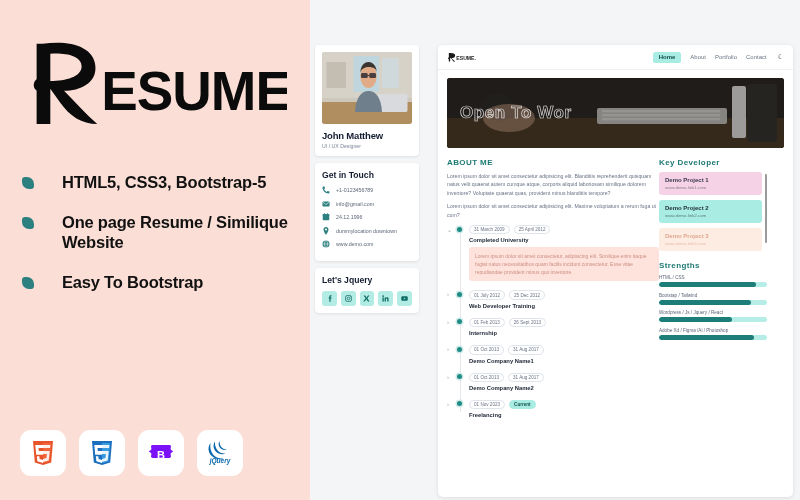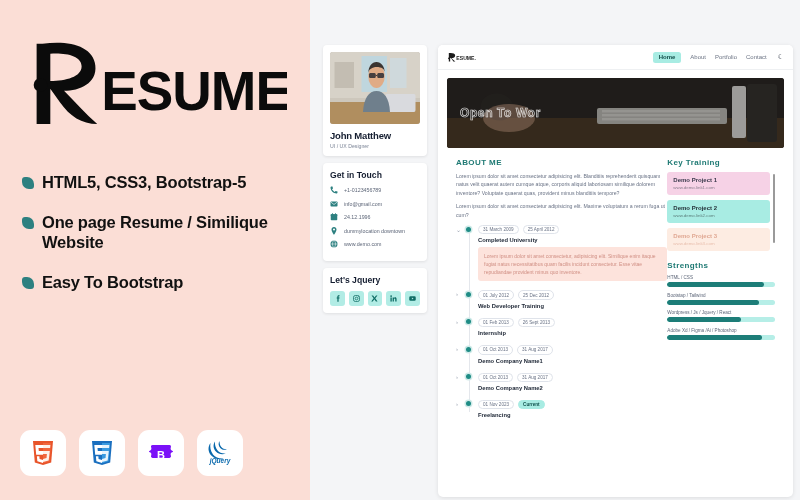--- a/index.html
+++ b/index.html
@@ -18,21 +18,21 @@
   #brand-logo {
     position: absolute; left: 22px; top: 38px;
     width: 265px; height: 90px;
   }
   #brand-logo svg { width: 100%; height: 100%; display: block; }
 
   #feature-list {
     position: absolute; left: 22px; top: 172px; width: 280px;
   }
   .feature-row {
-    display: flex; align-items: flex-start; gap: 8px;
+    display: flex; align-items: flex-start; gap: 28px;
     margin-bottom: 20px;
   }
   .feature-bullet {
     width: 12px; height: 12px; background: #2d8080;
     border-radius: 3px 7px 3px 7px; flex: 0 0 auto; margin-top: 5px;
   }
   .feature-text {
     font-size: 16.5px; font-weight: bold; color: #111; line-height: 1.22;
     letter-spacing: -0.2px;
   }
@@ -48,21 +48,21 @@
   .tech-badge svg { display: block; }
 
   
   #preview {
     position: absolute; left: 310px; top: 0; width: 490px; height: 500px;
     background: #f4f5f7;
   }
 
   
   #resume-col {
-    position: absolute; left: 13px; top: 45px; width: 104px;
+    position: absolute; left: 5px; top: 45px; width: 104px;
   }
   .card {
     background: #fff; border-radius: 4px; padding: 7px;
     box-shadow: 0 1px 3px rgba(0,0,0,.09);
     margin-bottom: 7px;
   }
   #profile-photo {
     width: 100%; height: 72px; border-radius: 3px; overflow: hidden;
     position: relative; background: #b9b3a7;
   }
@@ -112,25 +112,25 @@
   }
   #theme-toggle { font-size: 7px; color: #2b3342; margin-left: 2px; }
 
   #hero {
     margin: 8px 9px 0; height: 70px; border-radius: 3px;
     position: relative; overflow: hidden; background: #2e2b28;
   }
   #hero svg.bg { position: absolute; inset: 0; width: 100%; height: 100%; }
   #hero-text {
     position: absolute; left: 13px; top: 50%; transform: translateY(-50%);
-    font-size: 12px; font-weight: bold; letter-spacing: .6px;
+    font-size: 17px; font-weight: bold; letter-spacing: .6px;
     color: transparent; -webkit-text-stroke: .7px rgba(255,255,255,.82);
   }
 
-  #browser-body { display: flex; gap: 0; padding: 10px 18px 0; }
+  #browser-body { display: flex; gap: 0; padding: 10px 9px 0; }
   #col-main { width: 212px; }
   #col-side { width: 108px; }
 
   .sec-head {
     font-size: 8px; font-weight: bold; color: #1f7a74;
     letter-spacing: .4px; margin-bottom: 5px;
   }
   .about-p {
     font-size: 5.2px; color: #6a7386; line-height: 1.62; margin-bottom: 5px;
   }
@@ -481,21 +481,21 @@
             </div>
             <div class="tl-title">Freelancing</div>
           </div>
 
         </div>
       </div>
 
       <div id="col-side">
 
         <div class="side-card">
-          <div class="sec-head">Key Training</div>
+          <div class="sec-head">Key Developer</div>
           <div id="projects-scroll">
             <div class="project" style="background:#f6d2e6">
               <div class="project-name" style="color:#3b3b4d">Demo Project 1</div>
               <div class="project-link" style="color:#8a7f8d">www.demo.link1.com</div>
             </div>
             <div class="project" style="background:#a8ece3">
               <div class="project-name" style="color:#25333a">Demo Project 2</div>
               <div class="project-link" style="color:#5c7f7c">www.demo.link2.com</div>
             </div>
             <div class="project" style="background:#fdece2">

